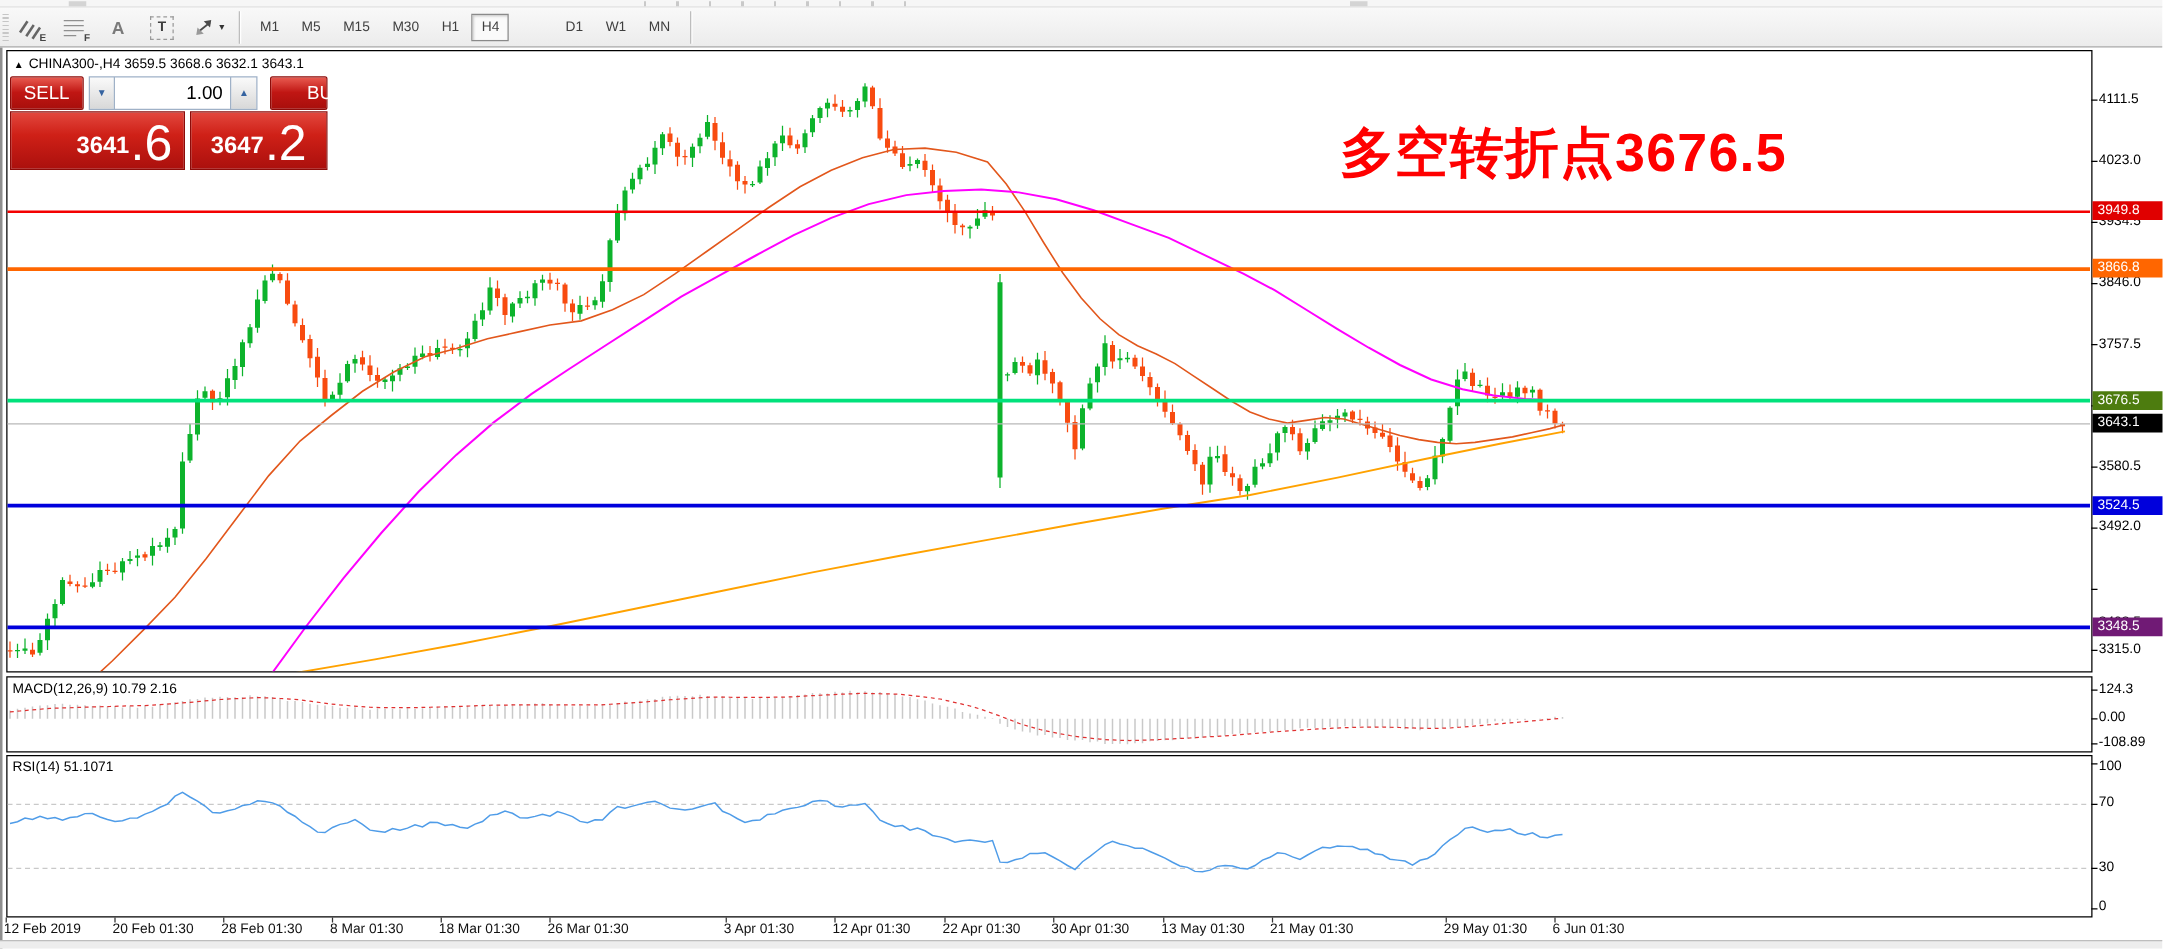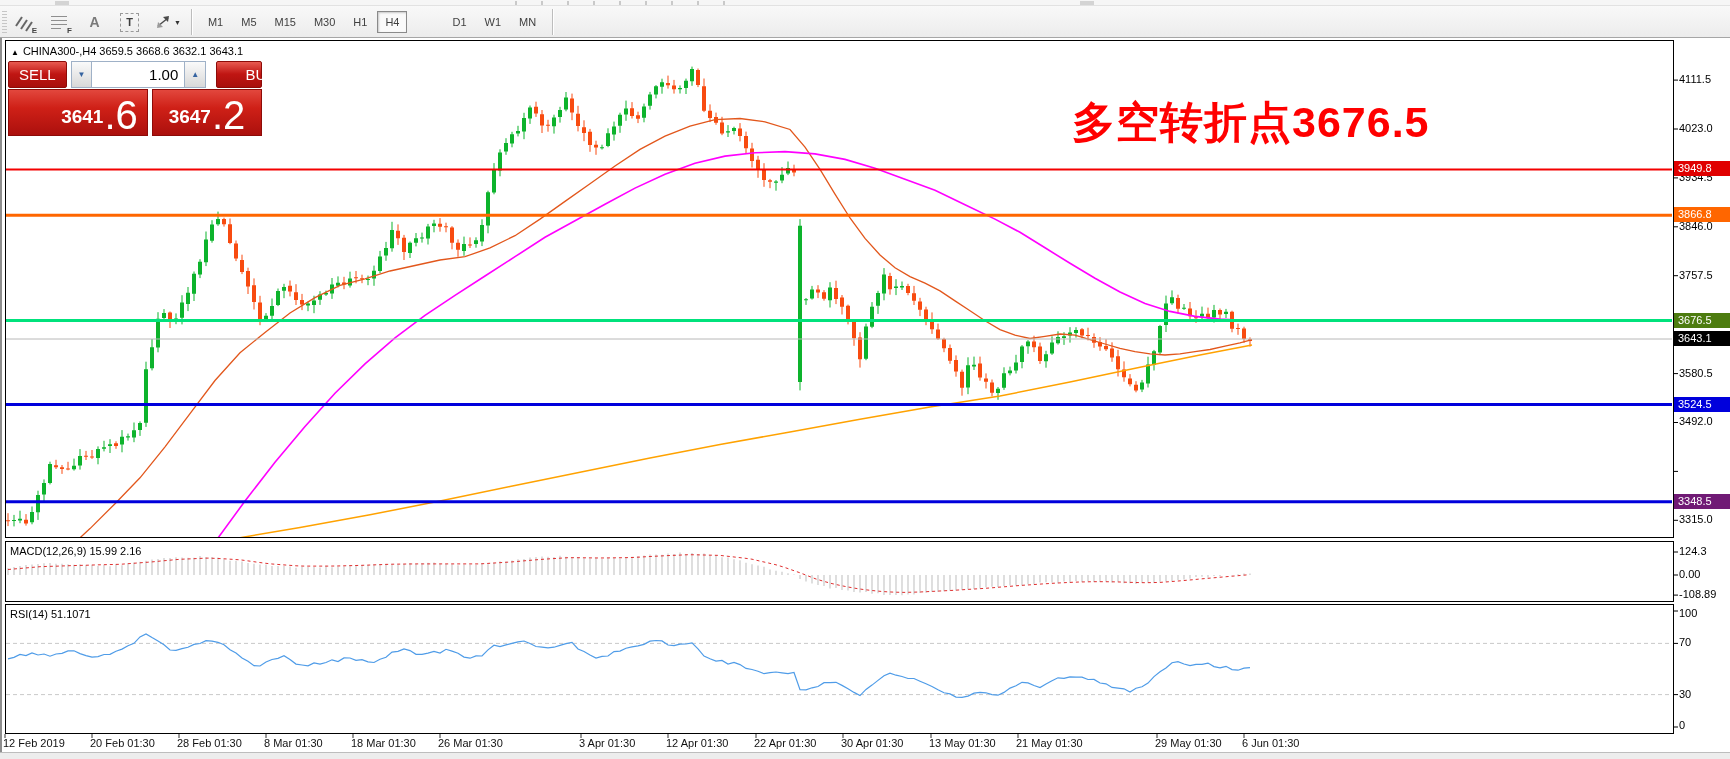--- a/index.html
+++ b/index.html
@@ -229,21 +229,21 @@
     </div>
     <div class="pbox pbox-right">
       <span class="p-main">3647</span>
         <span class="p-big">.2</span>
     </div>
   </div>
 </div>
 
 <div class="annotation">多空转折点3676.5</div>
 
-<div class="ind-label" id="macd-label">MACD(12,26,9) 15.99 2.16</div>
+<div class="ind-label" id="macd-label">MACD(12,26,9) 10.79 2.16</div>
 <div class="ind-label" id="rsi-label">RSI(14) 51.1071</div>
 
 <div id="overlays">
     <div class="price-tick" style="top: 73.0721px;">4111.5</div>
     <div class="price-tick" style="top: 121.988px;">4023.0</div>
     <div class="price-tick" style="top: 170.903px;">3934.5</div>
     <div class="price-tick" style="top: 219.819px;">3846.0</div>
     <div class="price-tick" style="top: 268.735px;">3757.5</div>
     <div class="price-tick" style="top: 317.65px;">3669.0</div>
     <div class="price-tick" style="top: 366.566px;">3580.5</div>

